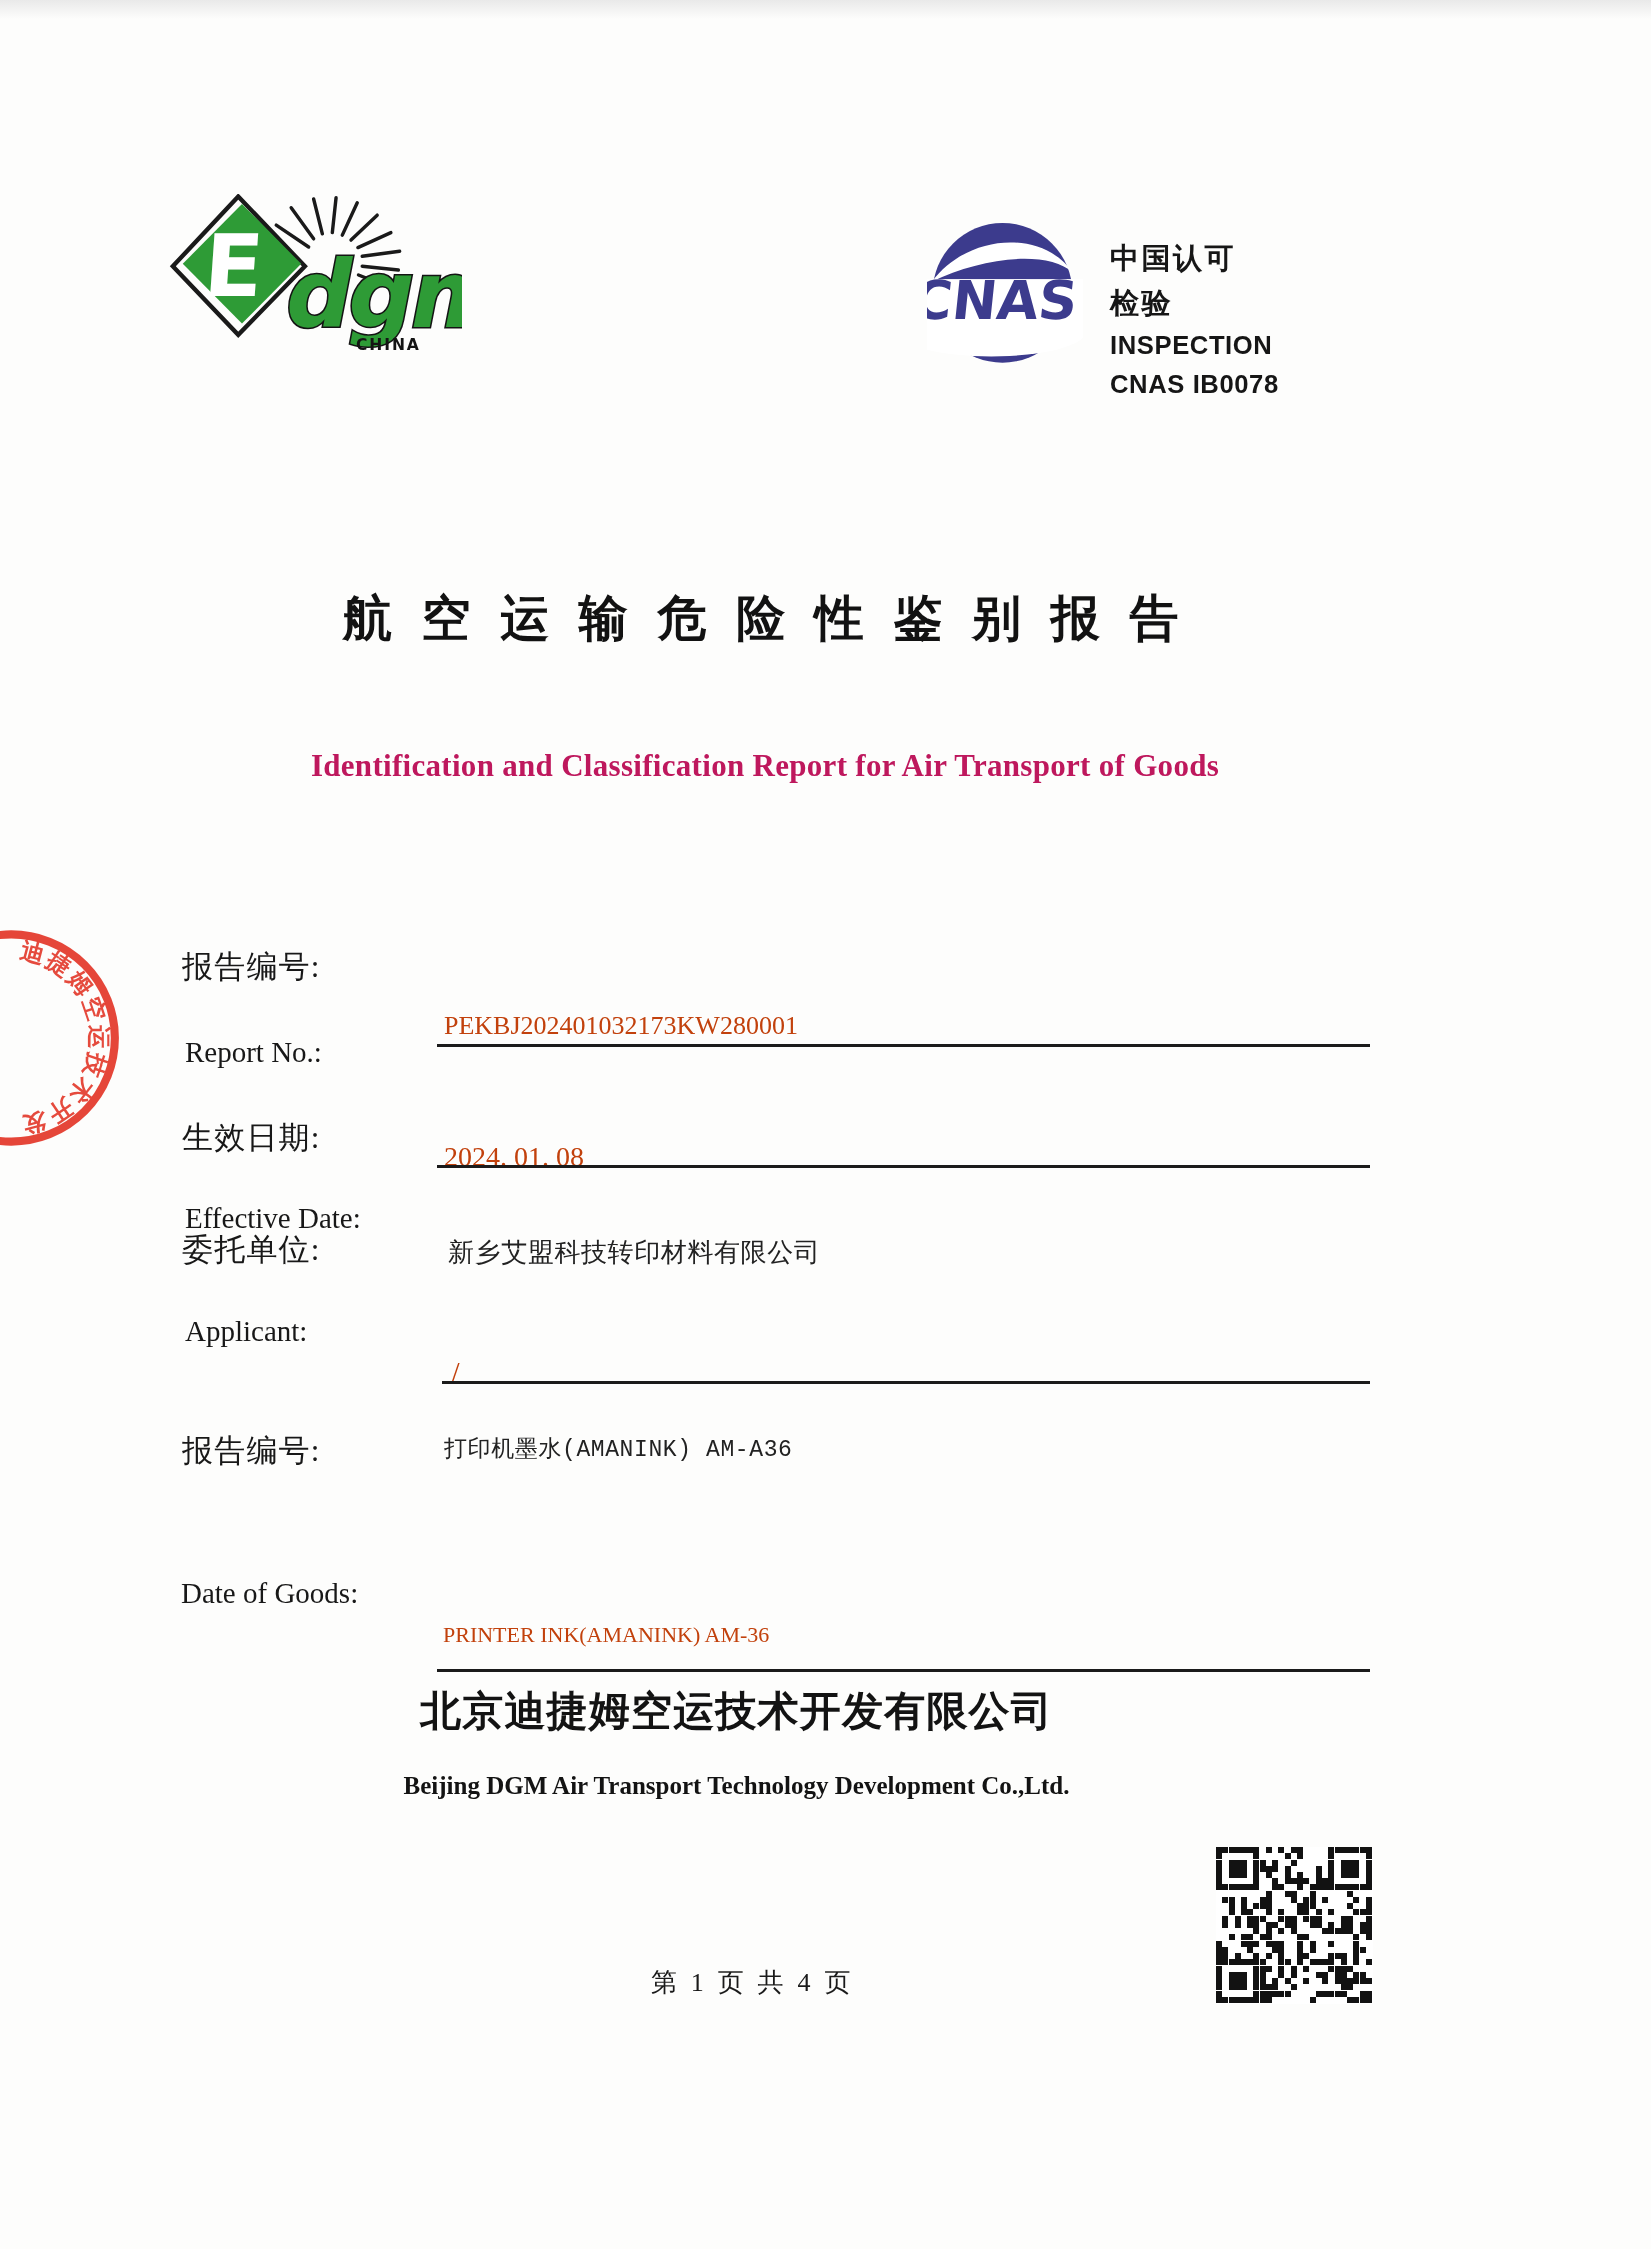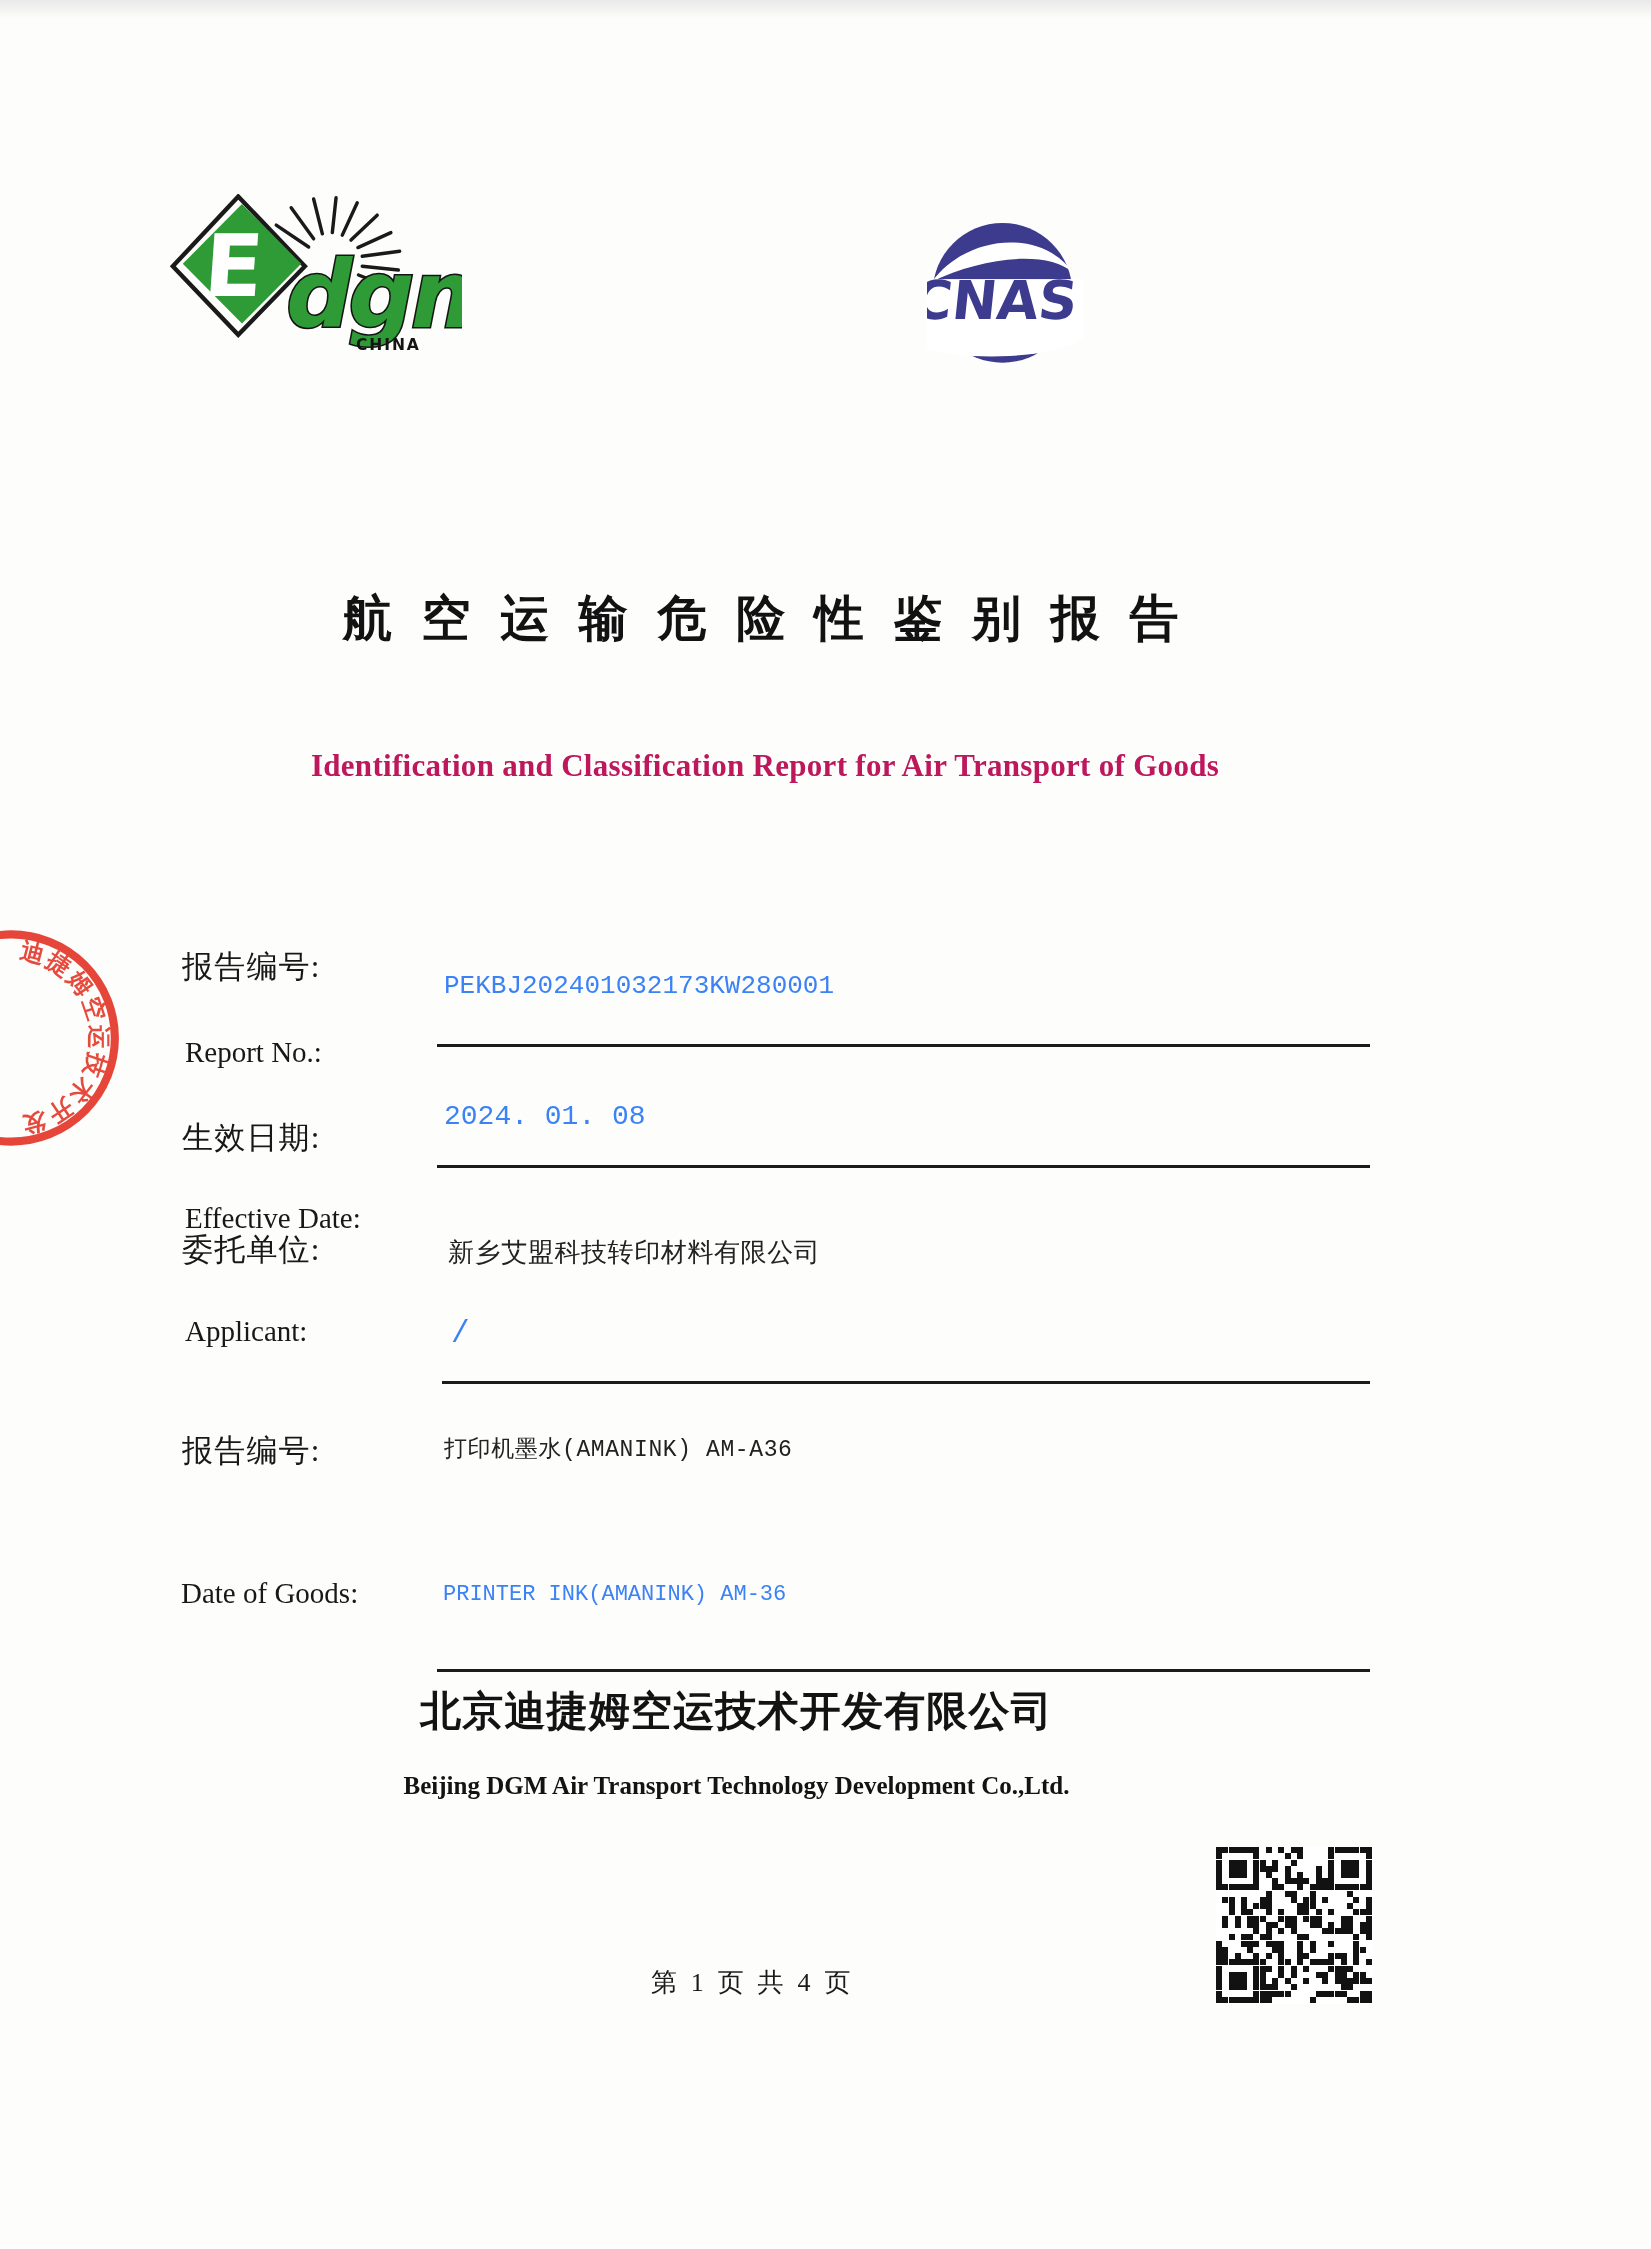--- a/index.html
+++ b/index.html
@@ -23,22 +23,22 @@
 
   
   .title-zh { position:absolute; left:0; top:586px; width:1530px; text-align:center;
     font-size:49px; font-weight:600; letter-spacing:8.7px; color:#121212; }
   .title-en { position:absolute; left:0; top:748px; width:1530px; text-align:center;
     font-size:31px; font-weight:bold; letter-spacing:0.3px; color:#be185d; }
 
   
   .lab-zh { position:absolute; font-size:31px; font-weight:500; color:#181818; letter-spacing:1.2px; }
   .lab-en { position:absolute; font-size:29px; color:#181818; }
-  .val-mono { position:absolute; font-family:Liberation Mono, monospace;
-    color:#3b82f6; }
+  .val-mono { position:absolute; font-family:Liberation Serif, serif;
+    color:#c2410c;margin-top:40px; }
   .val-zh { position:absolute; font-size:26px; color:#222; letter-spacing:0.6px; }
   .rule { position:absolute; height:3.1px; background:#1b1b1b; }
 
   .l1zh { left:182px; top:946px; }
   .v1   { left:444px; top:971px; font-size:26px; }
   .l1en { left:185px; top:1036px; }
   .u1   { left:437px; top:1044px; width:933px; }
 
   .l2zh { left:182px; top:1117px; }
   .v2   { left:444px; top:1101px; font-size:28px; }
@@ -101,20 +101,26 @@
   </svg>
 
   <svg class="cnas" width="156" height="147" viewBox="0 0 250 235">
     <circle cx="121" cy="118" r="112" fill="#3c3b8d"></circle>
     <path d="M 8,100 C 66,22 186,16 234,86 C 192,48 86,62 8,100 Z" fill="#ffffff"></path>
     <rect x="0" y="96" width="250" height="76" fill="#ffffff"></rect>
     <ellipse cx="103" cy="180" rx="152" ry="40" fill="#ffffff"></ellipse>
     <text x="123" y="160" text-anchor="middle" font-family="DejaVu Sans, sans-serif" font-size="86" font-weight="bold" fill="#3c3b8d" transform="skewX(-6)">CNAS</text>
   </svg>
 
+  <div class="cnas-lines">
+    <div class="cl zh">中国认可</div>
+    <div class="cl zh">检验</div>
+    <div class="cl en">INSPECTION</div>
+    <div class="cl en">CNAS IB0078</div>
+  </div>
 
   <div class="title-zh">航 空 运 输 危 险 性 鉴 别 报 告</div>
   <div class="title-en">Identification and Classification Report for Air Transport of Goods</div>
 
   <div class="lab-zh l1zh">报告编号:</div>
   <div class="val-mono v1">PEKBJ202401032173KW280001</div>
   <div class="lab-en l1en">Report No.:</div>
   <div class="rule u1"></div>
 
   <div class="lab-zh l2zh">生效日期:</div>

